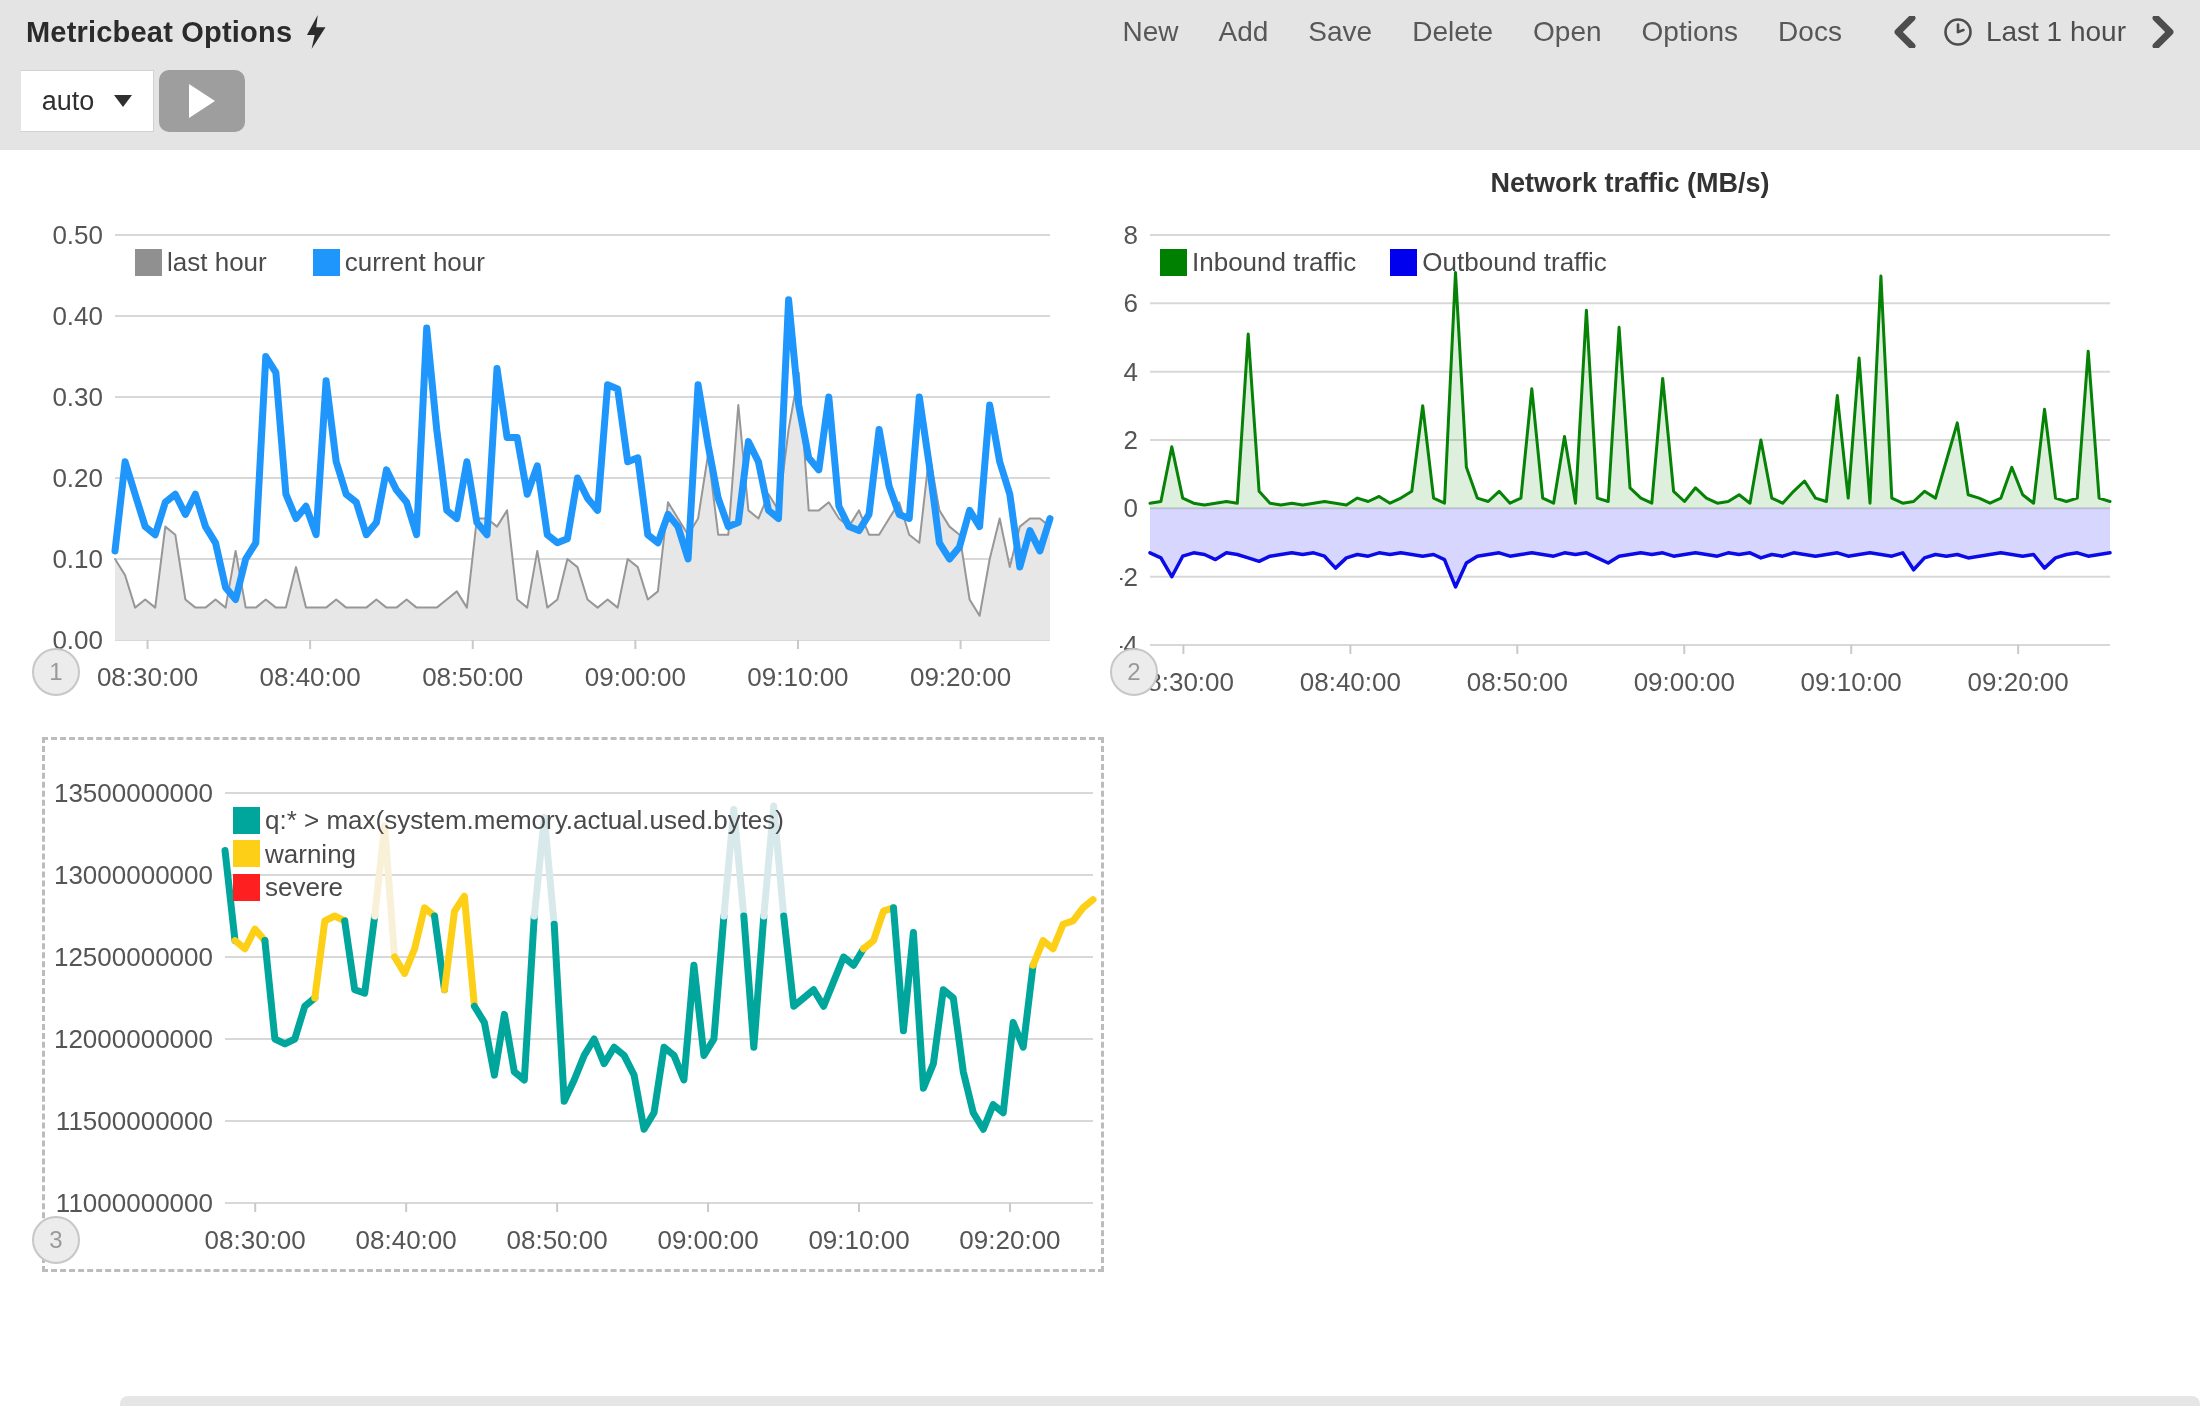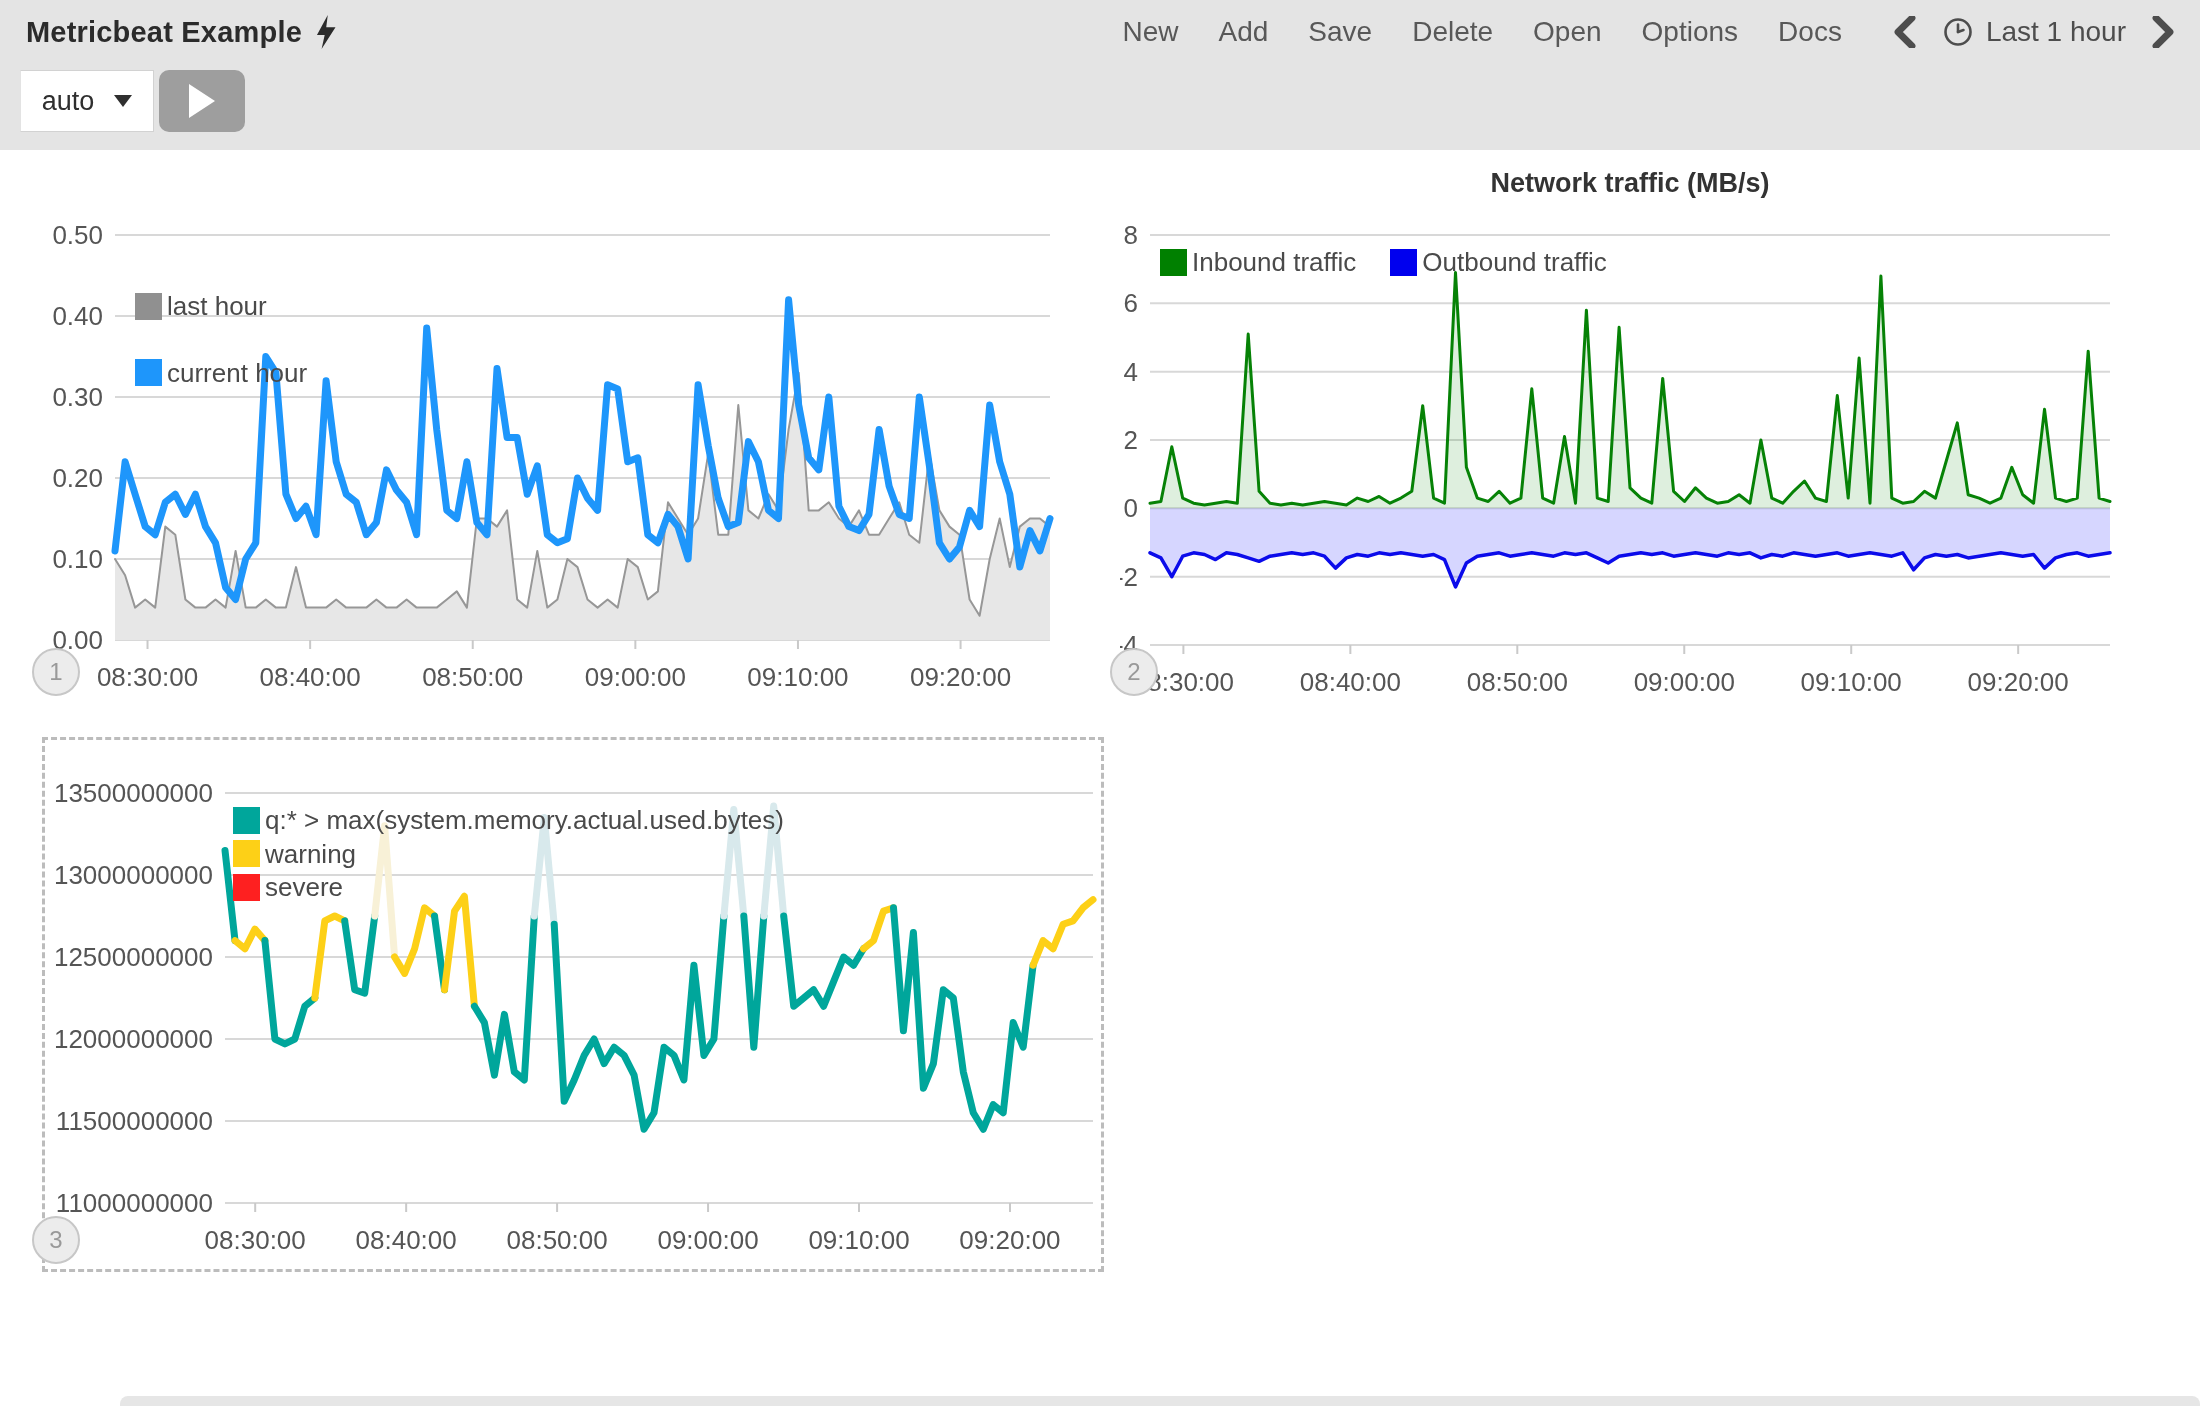--- a/index.html
+++ b/index.html
@@ -44,21 +44,21 @@
   #badge0{left:32px;top:648px;}
   #badge1{left:1110px;top:648px;}
   #badge2{left:32px;top:1216px;}
   .bottom-strip{position:absolute;left:120px;top:1396px;width:2080px;height:10px;background:#e6e6e6;border-radius:8px 8px 0 0;}
 </style>
 </head>
 <body>
 
 <div class="topbar">
   <div class="title-row">
-    <span class="app-title">Metricbeat Example</span>
+    <span class="app-title">Metricbeat Options</span>
     <span class="bolt">
       <svg width="26" height="34" viewBox="0 0 13 22">
           <polygon points="7,0 0,13 5,13 3,22 12,8 6,8" fill="#2b2b2b"></polygon>
         </svg>
     </span>
     <ul class="menu">
       <li>New</li>
       <li>Add</li>
       <li>Save</li>
       <li>Delete</li>
@@ -128,21 +128,21 @@
       <line x1="595.3478260869565" x2="595.3478260869565" y1="480" y2="489" stroke="#c9c9c9" stroke-width="2"></line>
       <text x="595.3478260869565" y="526" text-anchor="middle">09:00:00</text>
       <line x1="757.9565217391304" x2="757.9565217391304" y1="480" y2="489" stroke="#c9c9c9" stroke-width="2"></line>
       <text x="757.9565217391304" y="526" text-anchor="middle">09:10:00</text>
       <line x1="920.5652173913044" x2="920.5652173913044" y1="480" y2="489" stroke="#c9c9c9" stroke-width="2"></line>
       <text x="920.5652173913044" y="526" text-anchor="middle">09:20:00</text>
       <path d="M 75.0 399.0 L 85.1 415.2 L 95.1 447.6 L 105.2 439.5 L 115.2 447.6 L 125.3 366.6 L 135.3 374.7 L 145.4 439.5 L 155.4 447.6 L 165.5 447.6 L 175.5 439.5 L 185.6 447.6 L 195.6 390.9 L 205.7 447.6 L 215.8 447.6 L 225.8 439.5 L 235.9 447.6 L 245.9 447.6 L 256.0 407.1 L 266.0 447.6 L 276.1 447.6 L 286.1 447.6 L 296.2 439.5 L 306.2 447.6 L 316.3 447.6 L 326.3 447.6 L 336.4 439.5 L 346.5 447.6 L 356.5 447.6 L 366.6 439.5 L 376.6 447.6 L 386.7 447.6 L 396.7 447.6 L 406.8 439.5 L 416.8 431.4 L 426.9 447.6 L 436.9 358.5 L 447.0 358.5 L 457.0 366.6 L 467.1 350.4 L 477.2 439.5 L 487.2 447.6 L 497.3 390.9 L 507.3 447.6 L 517.4 439.5 L 527.4 399.0 L 537.5 407.1 L 547.5 439.5 L 557.6 447.6 L 567.6 439.5 L 577.7 447.6 L 587.7 399.0 L 597.8 407.1 L 607.8 439.5 L 617.9 431.4 L 628.0 342.3 L 638.0 358.5 L 648.1 374.7 L 658.1 358.5 L 668.2 293.7 L 678.2 374.7 L 688.3 374.7 L 698.3 245.1 L 708.4 350.4 L 718.4 358.5 L 728.5 334.2 L 738.5 350.4 L 748.6 269.4 L 758.7 212.7 L 768.7 350.4 L 778.8 350.4 L 788.8 342.3 L 798.9 358.5 L 808.9 366.6 L 819.0 350.4 L 829.0 374.7 L 839.1 374.7 L 849.1 358.5 L 859.2 342.3 L 869.2 374.7 L 879.3 382.8 L 889.4 293.7 L 899.4 350.4 L 909.5 366.6 L 919.5 374.7 L 929.6 439.5 L 939.6 455.7 L 949.7 399.0 L 959.7 358.5 L 969.8 407.1 L 979.8 366.6 L 989.9 358.5 L 999.9 358.5 L 1010.0 366.6 L 1010.0 480.0 L 75.0 480.0 Z" fill="#e7e7e7" stroke="none"></path>
       <path d="M 75.0 399.0 L 85.1 415.2 L 95.1 447.6 L 105.2 439.5 L 115.2 447.6 L 125.3 366.6 L 135.3 374.7 L 145.4 439.5 L 155.4 447.6 L 165.5 447.6 L 175.5 439.5 L 185.6 447.6 L 195.6 390.9 L 205.7 447.6 L 215.8 447.6 L 225.8 439.5 L 235.9 447.6 L 245.9 447.6 L 256.0 407.1 L 266.0 447.6 L 276.1 447.6 L 286.1 447.6 L 296.2 439.5 L 306.2 447.6 L 316.3 447.6 L 326.3 447.6 L 336.4 439.5 L 346.5 447.6 L 356.5 447.6 L 366.6 439.5 L 376.6 447.6 L 386.7 447.6 L 396.7 447.6 L 406.8 439.5 L 416.8 431.4 L 426.9 447.6 L 436.9 358.5 L 447.0 358.5 L 457.0 366.6 L 467.1 350.4 L 477.2 439.5 L 487.2 447.6 L 497.3 390.9 L 507.3 447.6 L 517.4 439.5 L 527.4 399.0 L 537.5 407.1 L 547.5 439.5 L 557.6 447.6 L 567.6 439.5 L 577.7 447.6 L 587.7 399.0 L 597.8 407.1 L 607.8 439.5 L 617.9 431.4 L 628.0 342.3 L 638.0 358.5 L 648.1 374.7 L 658.1 358.5 L 668.2 293.7 L 678.2 374.7 L 688.3 374.7 L 698.3 245.1 L 708.4 350.4 L 718.4 358.5 L 728.5 334.2 L 738.5 350.4 L 748.6 269.4 L 758.7 212.7 L 768.7 350.4 L 778.8 350.4 L 788.8 342.3 L 798.9 358.5 L 808.9 366.6 L 819.0 350.4 L 829.0 374.7 L 839.1 374.7 L 849.1 358.5 L 859.2 342.3 L 869.2 374.7 L 879.3 382.8 L 889.4 293.7 L 899.4 350.4 L 909.5 366.6 L 919.5 374.7 L 929.6 439.5 L 939.6 455.7 L 949.7 399.0 L 959.7 358.5 L 969.8 407.1 L 979.8 366.6 L 989.9 358.5 L 999.9 358.5 L 1010.0 366.6" fill="none" stroke="#979797" stroke-width="2" stroke-linejoin="round" stroke-linecap="round"></path>
       <path d="M 75.0 390.9 L 85.1 301.8 L 95.1 334.2 L 105.2 366.6 L 115.2 374.7 L 125.3 342.3 L 135.3 334.2 L 145.4 354.4 L 155.4 334.2 L 165.5 366.6 L 175.5 382.8 L 185.6 427.4 L 195.6 439.5 L 205.7 399.0 L 215.8 382.8 L 225.8 196.5 L 235.9 212.7 L 245.9 334.2 L 256.0 358.5 L 266.0 346.3 L 276.1 374.7 L 286.1 220.8 L 296.2 301.8 L 306.2 334.2 L 316.3 342.3 L 326.3 374.7 L 336.4 362.6 L 346.5 309.9 L 356.5 330.1 L 366.6 342.3 L 376.6 374.7 L 386.7 168.1 L 396.7 269.4 L 406.8 350.4 L 416.8 358.5 L 426.9 301.8 L 436.9 362.6 L 447.0 374.7 L 457.0 208.6 L 467.1 277.5 L 477.2 277.5 L 487.2 334.2 L 497.3 305.9 L 507.3 374.7 L 517.4 382.8 L 527.4 378.8 L 537.5 318.0 L 547.5 338.3 L 557.6 350.4 L 567.6 224.8 L 577.7 228.9 L 587.7 301.8 L 597.8 297.8 L 607.8 374.7 L 617.9 382.8 L 628.0 354.4 L 638.0 366.6 L 648.1 399.0 L 658.1 224.8 L 668.2 285.6 L 678.2 338.3 L 688.3 366.6 L 698.3 362.6 L 708.4 281.6 L 718.4 301.8 L 728.5 350.4 L 738.5 358.5 L 748.6 139.8 L 758.7 245.1 L 768.7 297.8 L 778.8 309.9 L 788.8 237.0 L 798.9 346.3 L 808.9 366.6 L 819.0 370.6 L 829.0 354.4 L 839.1 269.4 L 849.1 326.1 L 859.2 354.4 L 869.2 358.5 L 879.3 237.0 L 889.4 305.9 L 899.4 382.8 L 909.5 399.0 L 919.5 386.9 L 929.6 350.4 L 939.6 366.6 L 949.7 245.1 L 959.7 301.8 L 969.8 334.2 L 979.8 407.1 L 989.9 370.6 L 999.9 390.9 L 1010.0 358.5" fill="none" stroke="#1e96fb" stroke-width="7" stroke-linejoin="round" stroke-linecap="round"></path>
     </svg>
-    <div class="legend" style="left: 95px; top: 86px; flex-direction: column; gap: 34px; margin-top: 44px;">
+    <div class="legend" style="left: 95px; top: 86px; flex-direction: row; gap: 46px;">
       <div class="legend-item">
         <span class="legend-chip" style="background: rgb(144, 144, 144);"></span>
         <span>last hour</span>
       </div>
       <div class="legend-item">
         <span class="legend-chip" style="background: rgb(30, 150, 251);"></span>
         <span>current hour</span>
       </div>
     </div>
   </div>

